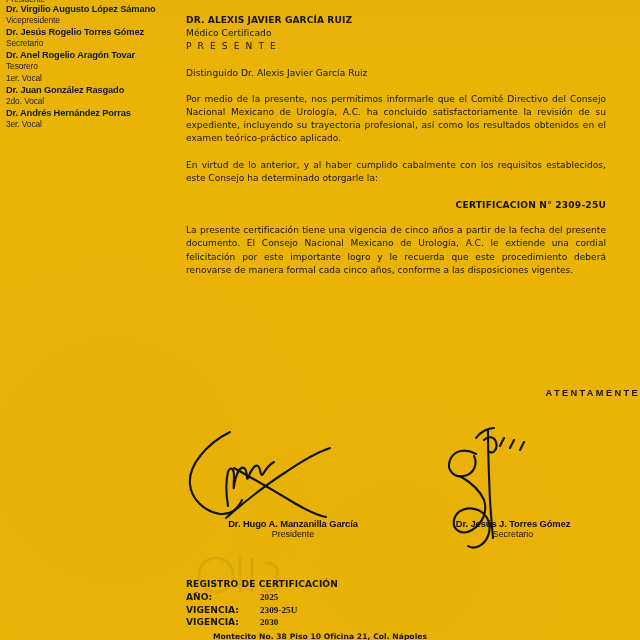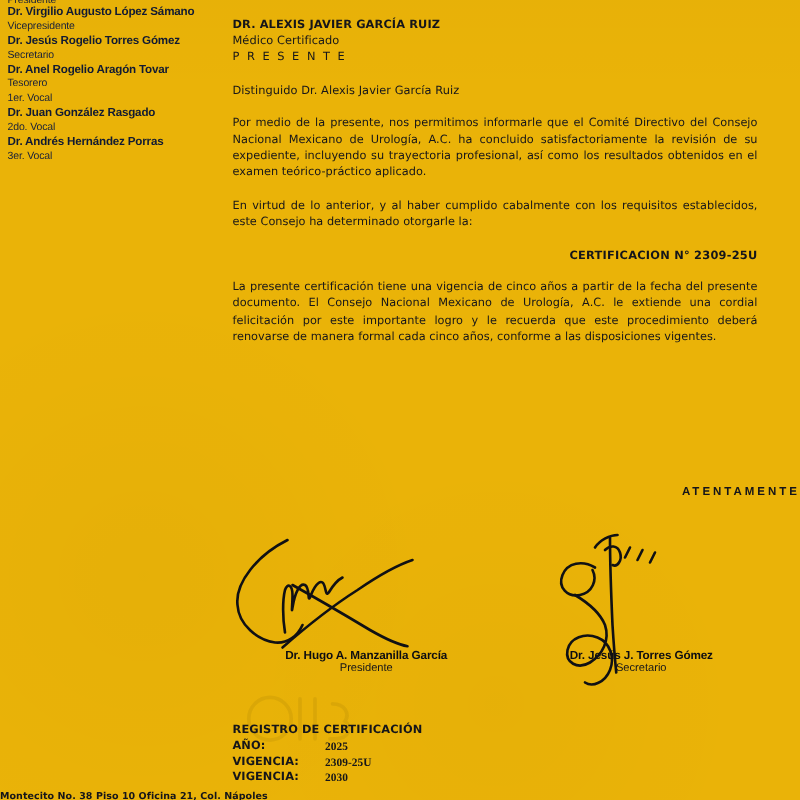--- a/index.html
+++ b/index.html
@@ -201,20 +201,21 @@
   }
   .registry-key   { width: 74px; }
   .registry-value { font-weight: bold; font-family: Liberation Serif, serif; }
 
   
   .footer {
     position: absolute;
     left: 0;
     right: 0;
     top: 632px;
+    text-align: center;
     font-family: "DejaVu Sans", sans-serif;
     font-size: 7.6px;
     font-weight: bold;
     letter-spacing: 0.05px;
     color: #15151a;
     white-space: nowrap;
     overflow: hidden;
     height: 8px;
   }
 </style>

